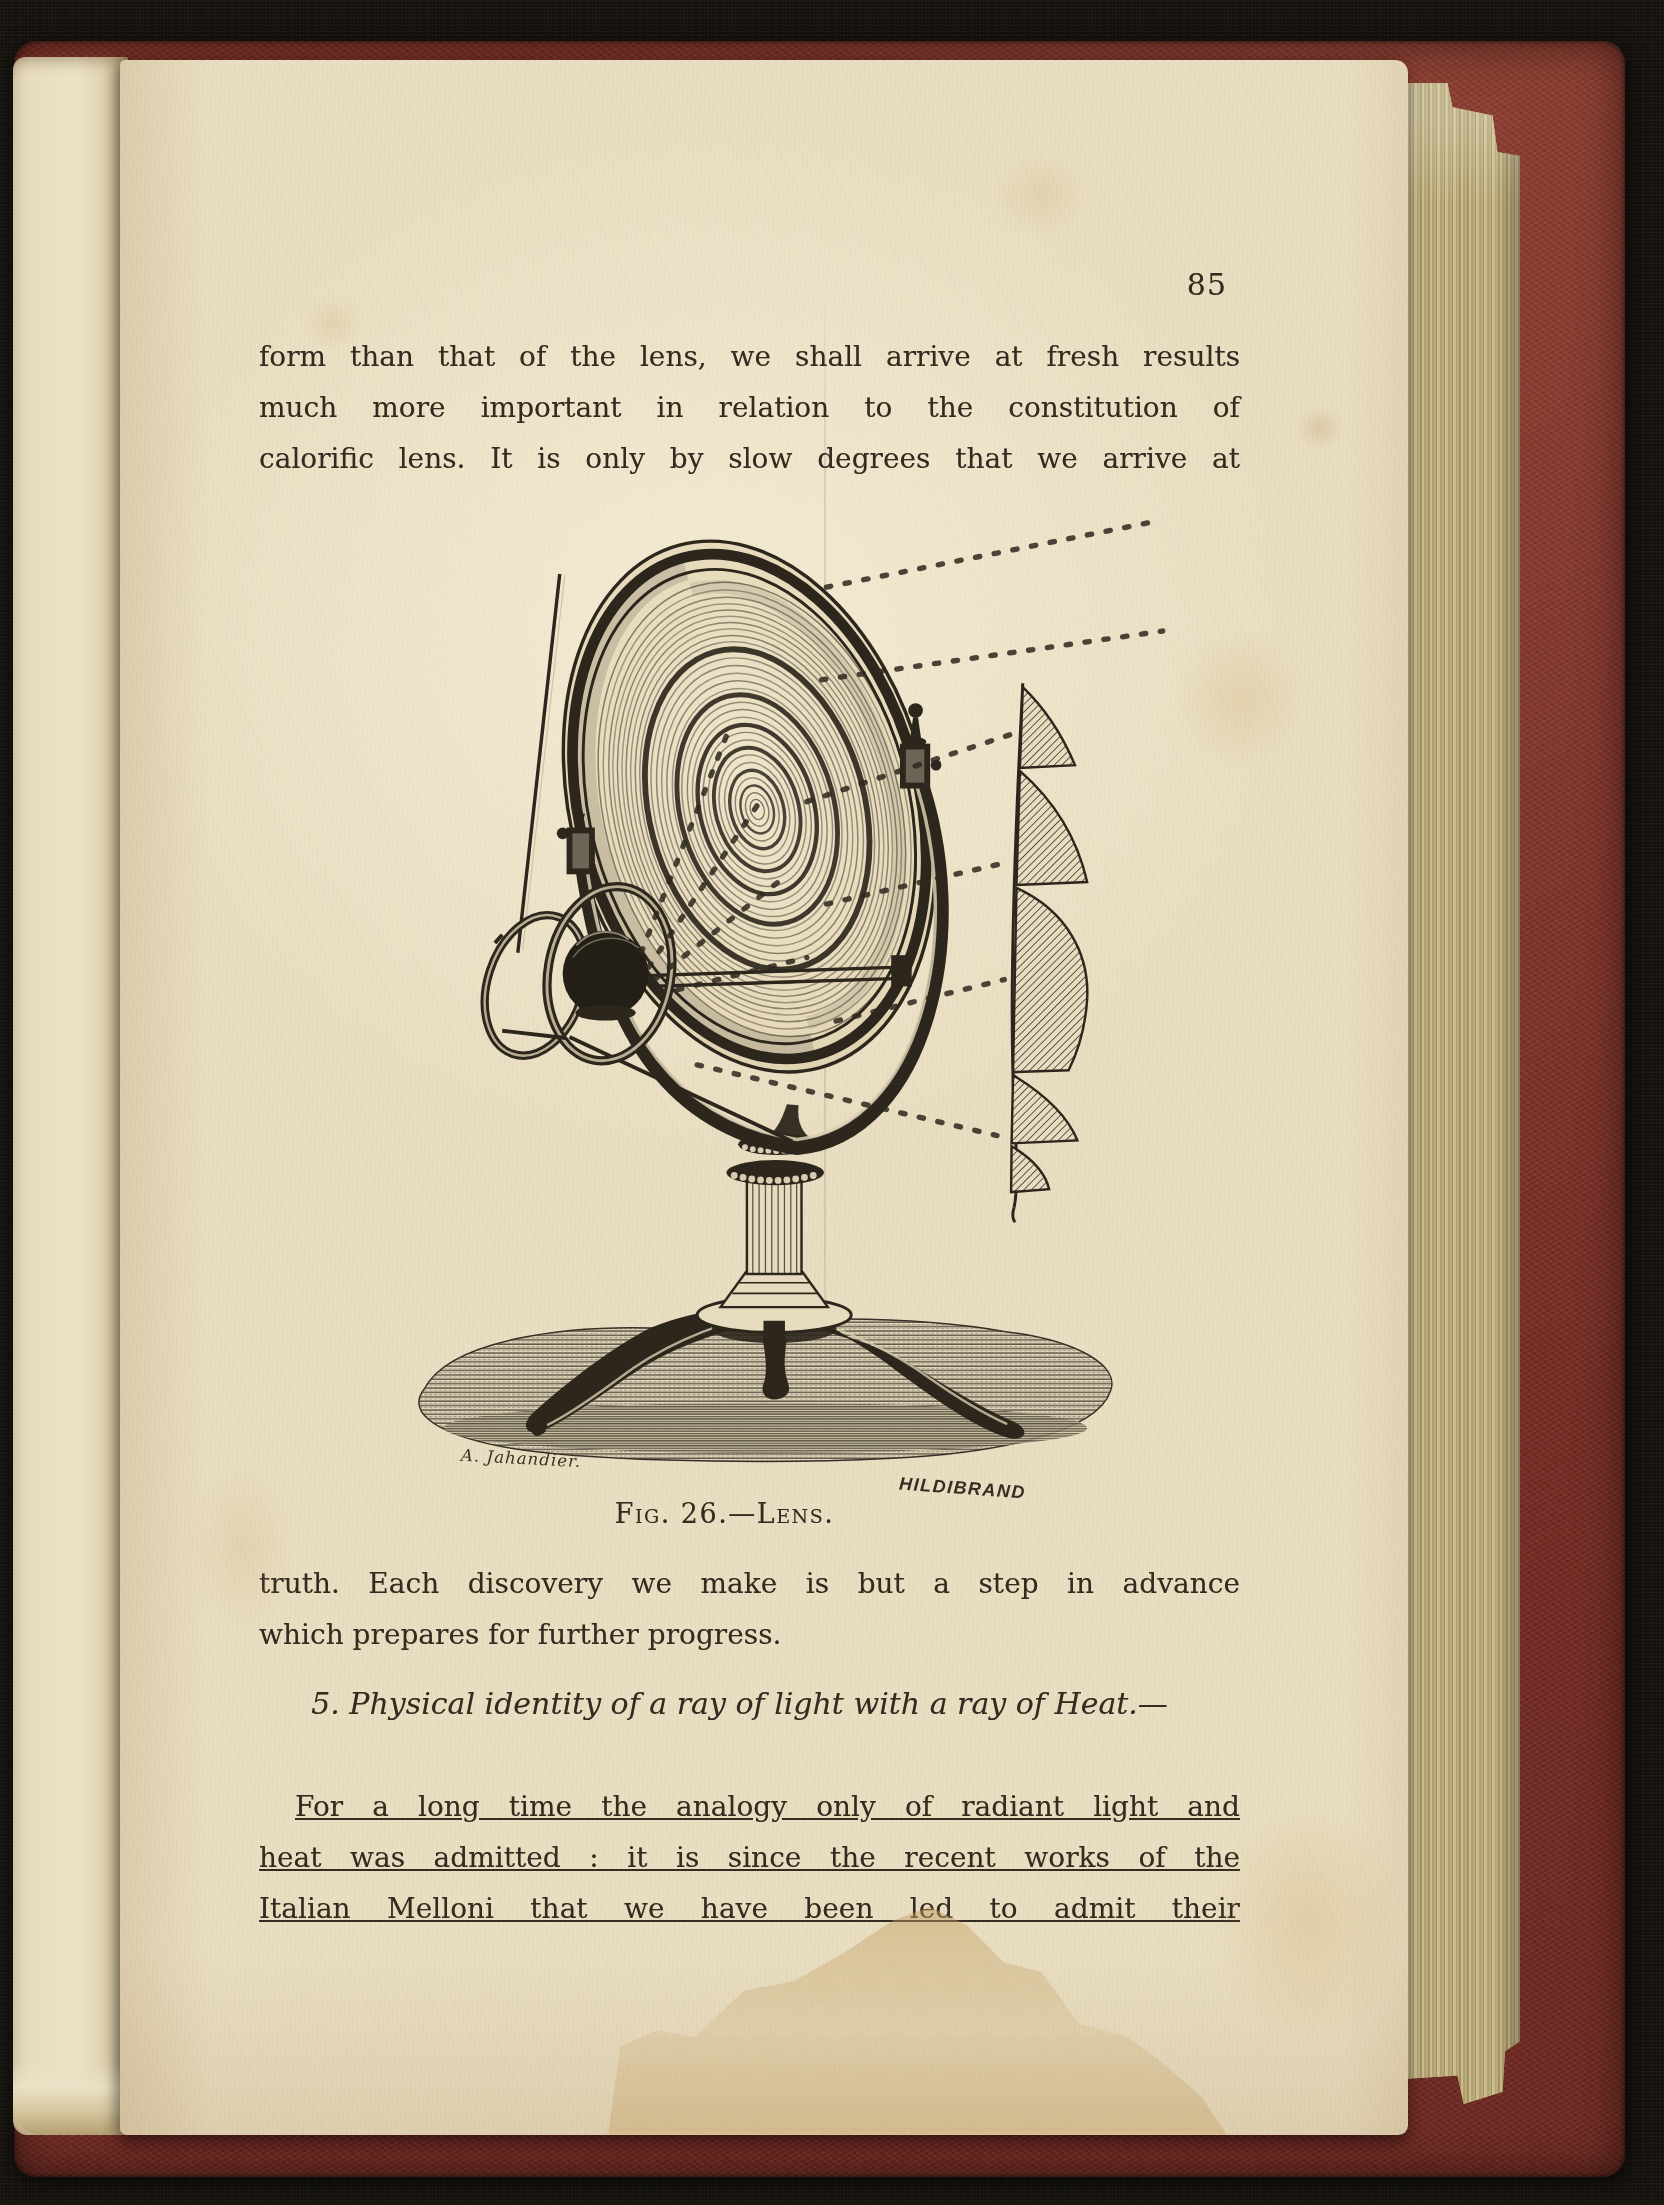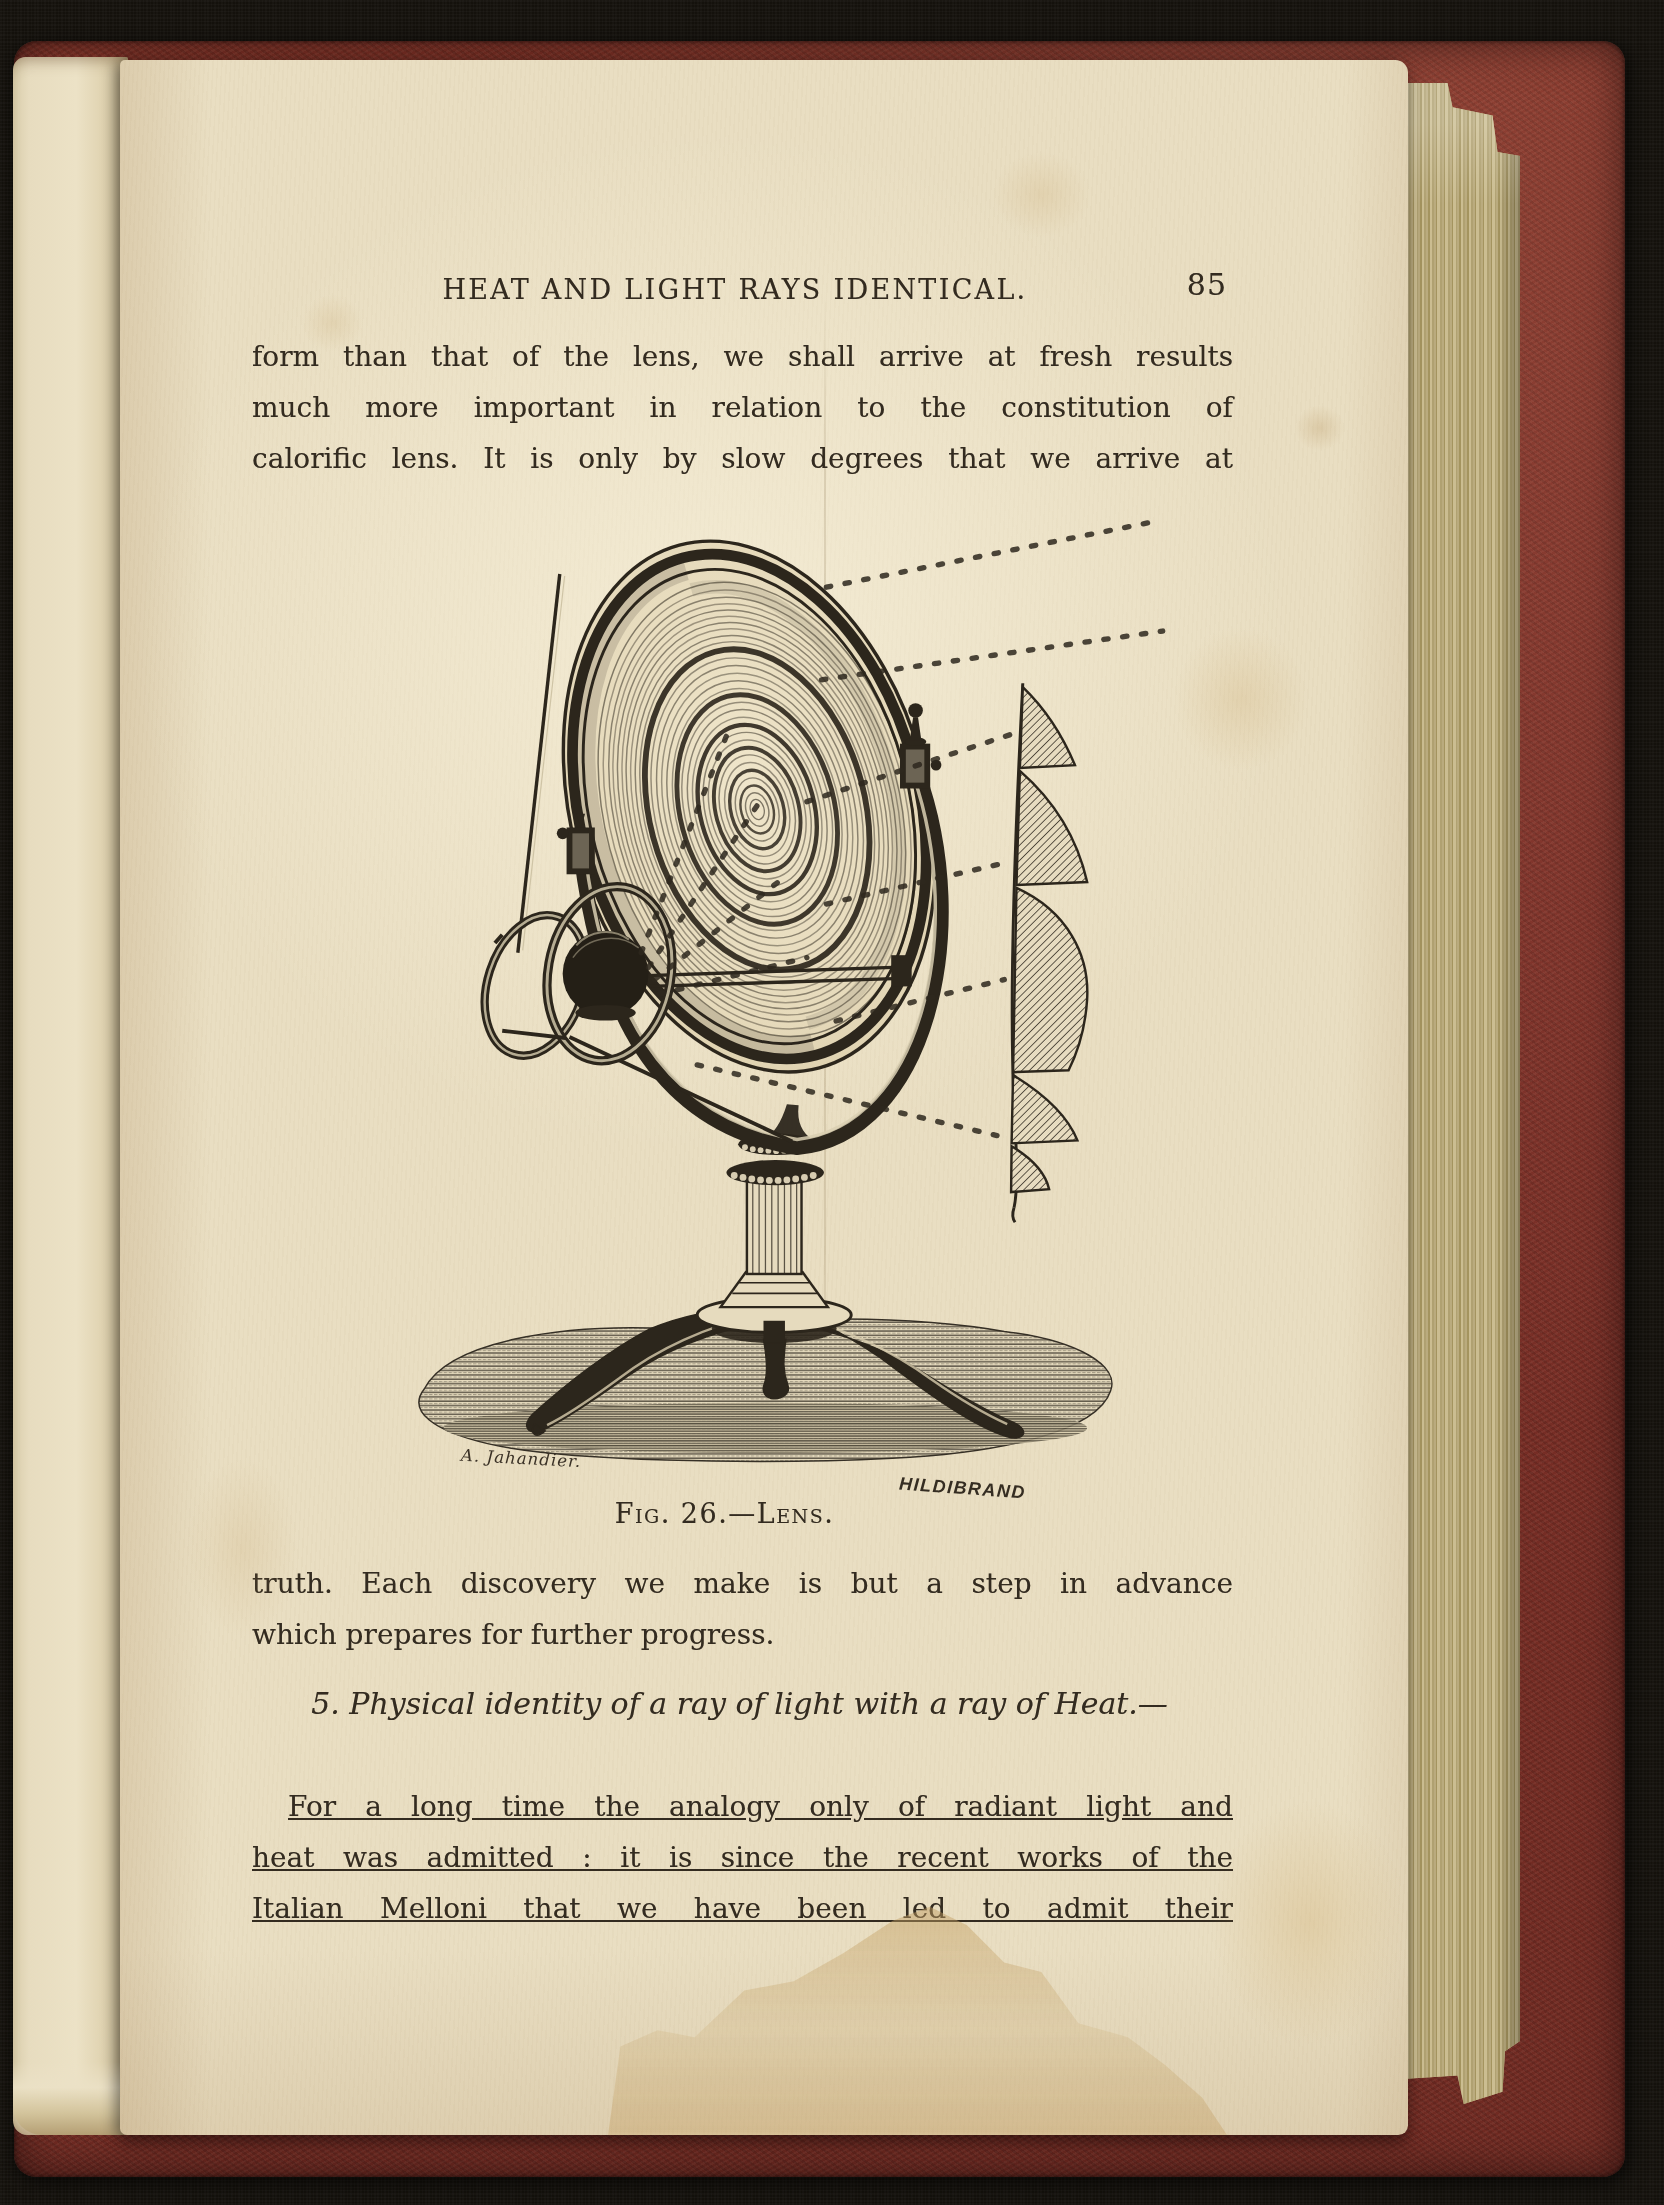--- a/index.html
+++ b/index.html
@@ -58,21 +58,21 @@
   .b2{left:1048px;top:561px;width:146px;height:156px;background:radial-gradient(ellipse, rgba(198,162,100,.22), rgba(0,0,0,0) 65%);}
   .b3{left:868px;top:88px;width:107px;height:93px;background:radial-gradient(ellipse, rgba(195,160,100,.20), rgba(0,0,0,0) 65%);}
   .b4{left:176px;top:229px;width:73px;height:68px;background:radial-gradient(ellipse, rgba(190,155,95,.18), rgba(0,0,0,0) 60%);}
   .b5{left:59px;top:1385px;width:127px;height:205px;background:radial-gradient(ellipse, rgba(190,152,92,.16), rgba(0,0,0,0) 62%);}
   .b6{left:1170px;top:341px;width:59px;height:54px;background:radial-gradient(ellipse, rgba(170,130,70,.22), rgba(0,0,0,0) 60%);}
   
   .ink{color:#332b20;text-shadow:0 0 0.5px rgba(51,43,32,.35);}
   .hdr{position:absolute;left:127px;right:185px;top:214px;text-align:center;
     font-size:27px;letter-spacing:.085em;}
   .pageno{position:absolute;right:181px;top:207px;font-size:30px;letter-spacing:1px;}
-  .para{position:absolute;left:132px;width:981px;font-size:28px;line-height:51px;}
+  .para{position:absolute;left:139px;width:981px;font-size:28px;line-height:51px;}
   .jl{text-align:justify;text-align-last:justify;}
   .ll{text-align:left;}
   .p1{top:271px;}
   .cap{position:absolute;left:114px;width:981px;top:1438px;text-align:center;
     font-variant:small-caps;font-size:27px;letter-spacing:1.5px;}
   .p2{top:1498px;}
   .heading{position:absolute;left:129px;width:981px;top:1618px;font-style:italic;
     font-size:30px;line-height:52px;text-align:center;}
   .p3{top:1721px;text-decoration:underline;}
   .indent{padding-left:36px;}
@@ -90,21 +90,20 @@
 
   <div class="cover"></div>
   <div class="fore-edge"></div>
   <div class="left-page"></div>
   <div class="left-page-curl"></div>
 
   <div class="page">
 
     <div class="crease"></div>
 
-    <div class="hdr ink">HEAT AND LIGHT RAYS IDENTICAL.</div>
     <div class="pageno ink">85</div>
 
     <div class="para p1 ink">
       <div class="jl">form than that of the lens, we shall arrive at fresh results</div>
       <div class="jl">much more important in relation to the constitution of</div>
       <div class="jl">calorific lens.  It is only by slow degrees that we arrive at</div>
     </div>
 
     <svg class="figure-svg" viewBox="0 0 1830 2090">
       <defs>

